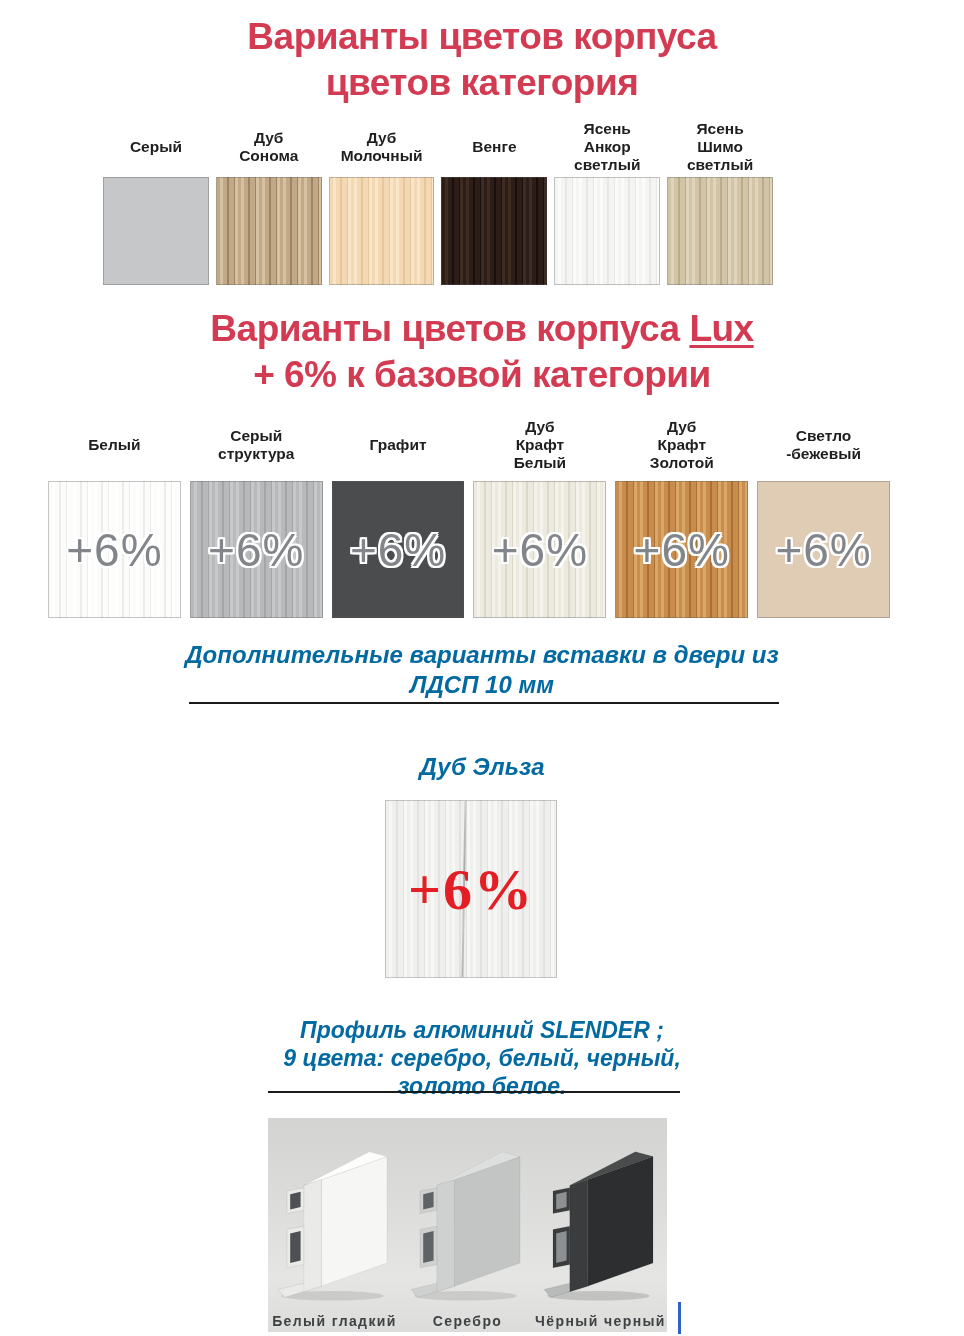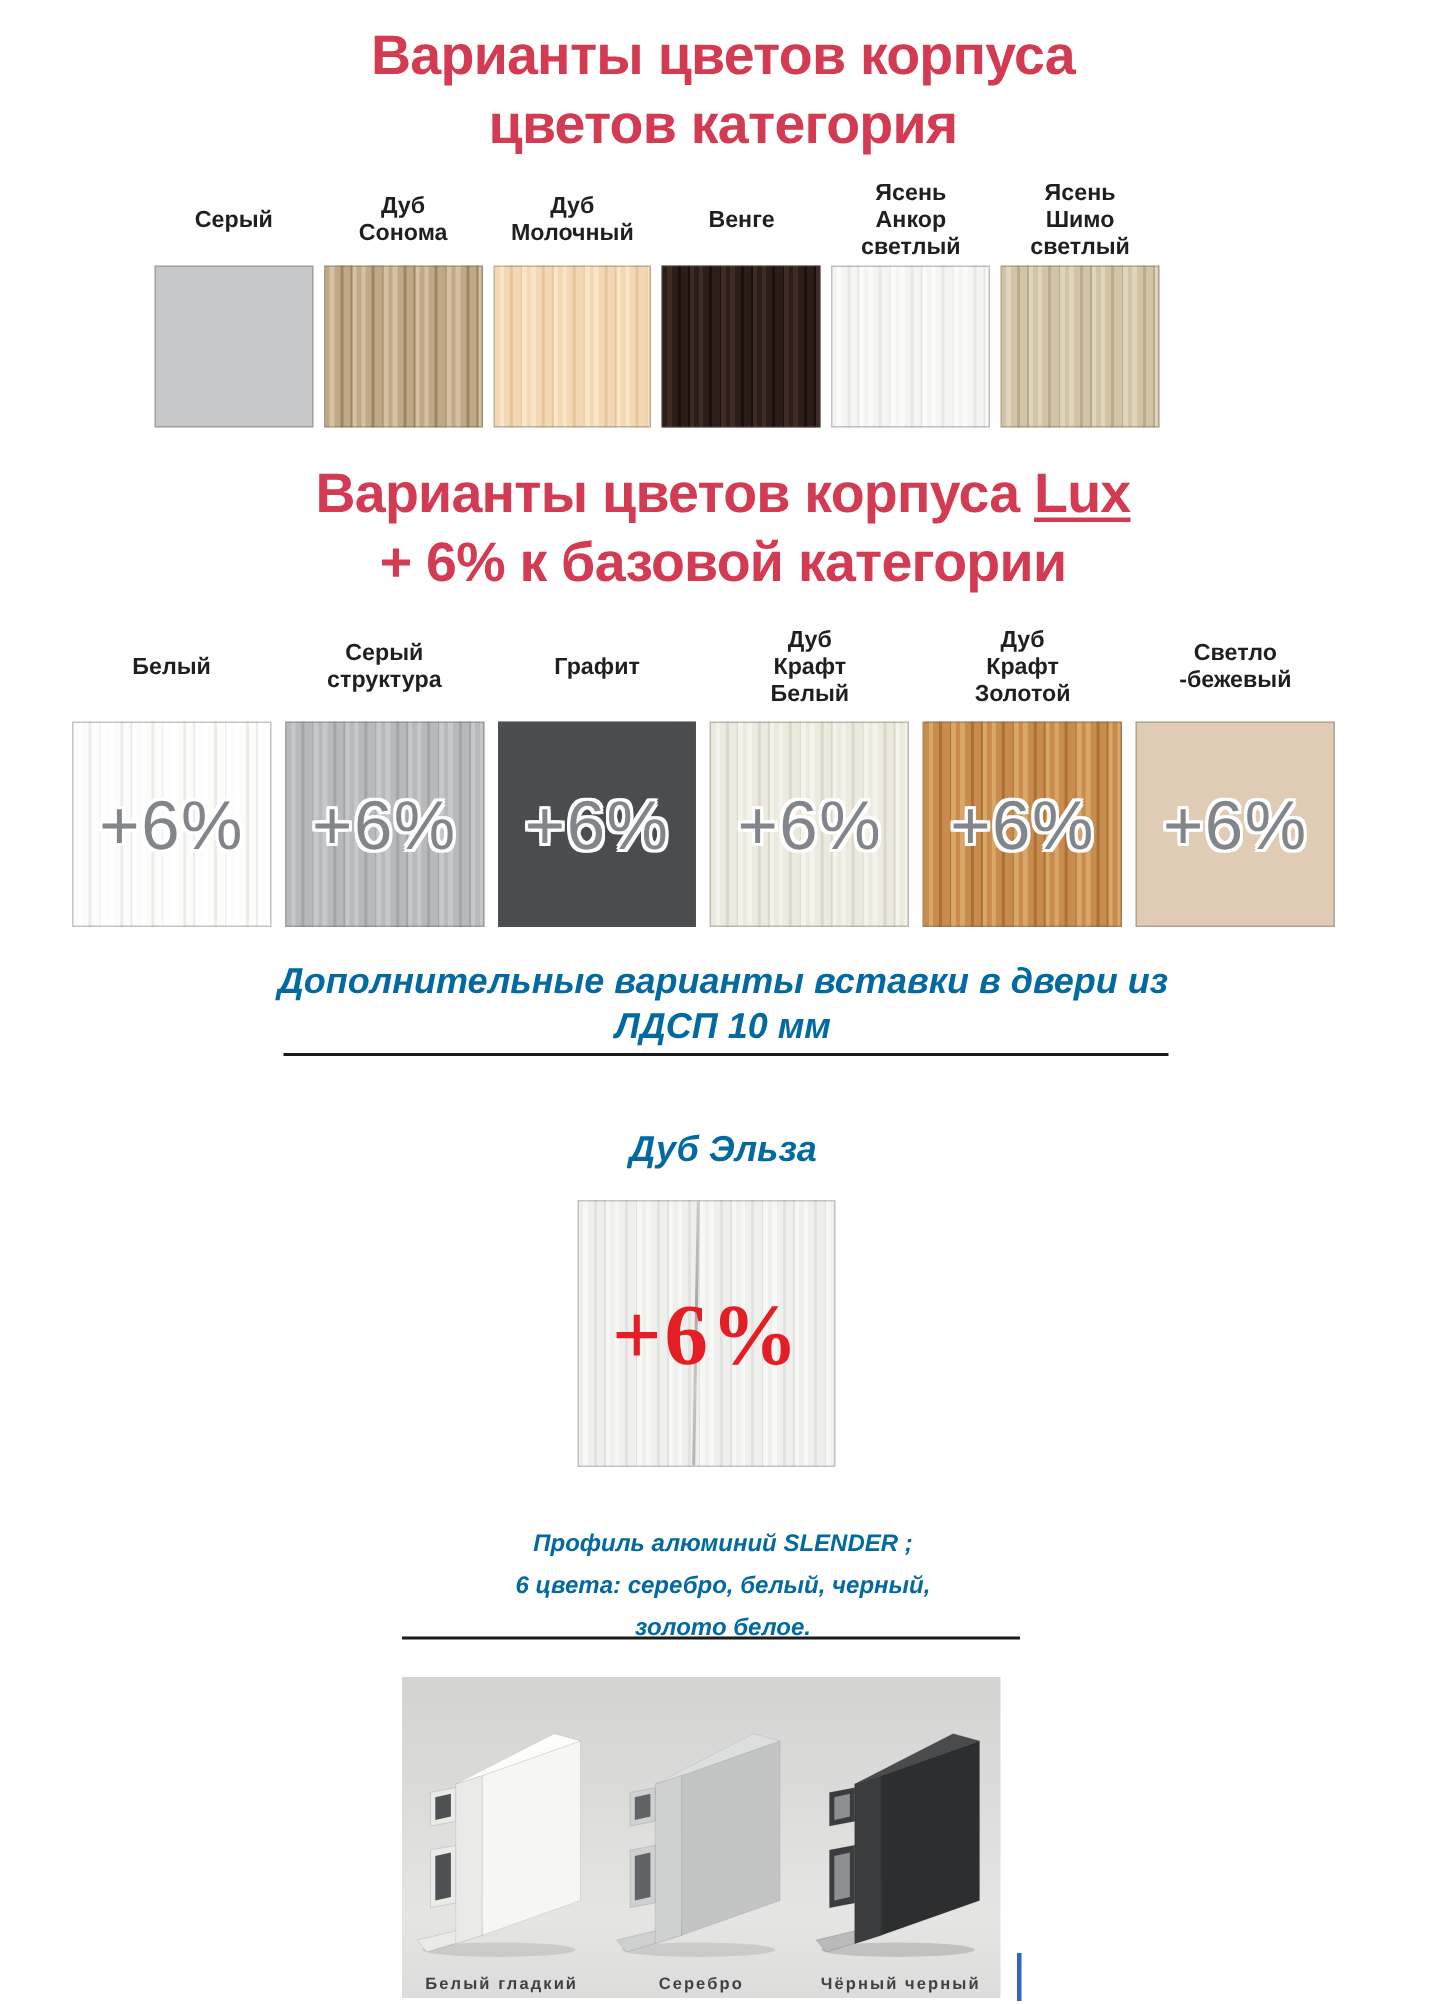--- a/index.html
+++ b/index.html
@@ -70,21 +70,21 @@
     left:268px;top:1118px;width:399px;height:214px;
     background:linear-gradient(180deg,#d3d4d2 0%,#dbdcda 35%,#e5e5e3 75%,#dcdddb 100%);
     display:flex;align-items:flex-end;
   }
   .profile-col{
     flex:1;display:flex;flex-direction:column;align-items:center;justify-content:flex-end;
     padding-bottom:3px;
   }
   .profile-svg{width:120px;height:168px;display:block;}
   .profile-label{
-    font-size:11px;font-weight:bold;letter-spacing:1.4px;color:#3e4245;
+    font-size:14px;font-weight:bold;letter-spacing:1.4px;color:#3e4245;
     margin-top:6px;white-space:nowrap;
   }
   .caret{
     left:678px;top:1302px;width:3px;height:32px;background:#2f63c8;
   }
 </style>
 </head>
 <body style="--accent: #d23b52; --badge-gray: #82868a; --badge-red: #e31e24; --ink: #1c1c1c;">
 
 <div class="abs big-title" style="top:14px;">
@@ -162,23 +162,23 @@
   <div>ЛДСП 10 мм</div>
 </div>
 <div class="abs rule" style="top:702px;left:189px;width:590px;"></div>
 
 <div class="abs info-text" style="top:752px;">Дуб Эльза</div>
 
 <div class="abs swatch elsa-swatch" data-type="wood" style="--base: #efefed; --grain: #e2e2e0; --grain2: #f7f7f5;">
   <span class="elsa-badge">+6%</span>
 </div>
 
-<div class="abs info-text" style="top:1016px;font-size:16px;line-height:28px;">
+<div class="abs info-text" style="top:1016px;font-size:23px;line-height:28px;">
   <div>Профиль алюминий SLENDER ;</div>
-  <div>6 цвета: серебро, белый, черный,</div>
+  <div>9 цвета: серебро, белый, черный,</div>
   <div>золото белое.</div>
 </div>
 <div class="abs rule" style="top:1091px;left:268px;width:412px;"></div>
 
 <div class="abs photo">
 
   <div class="profile-col" style="--face: #f6f6f4; --top: #fdfdfc; --cut: #eaeae8; --dark: #4d5153;">
     <svg class="profile-svg" viewBox="0 0 150 200">
       <ellipse cx="72" cy="191" rx="64" ry="6" fill="rgba(0,0,0,0.10)"></ellipse>
       <polygon points="4,183 58,170 58,179 12,193" fill="var(--cut)" stroke="rgba(0,0,0,0.15)" stroke-width="0.6"></polygon>

